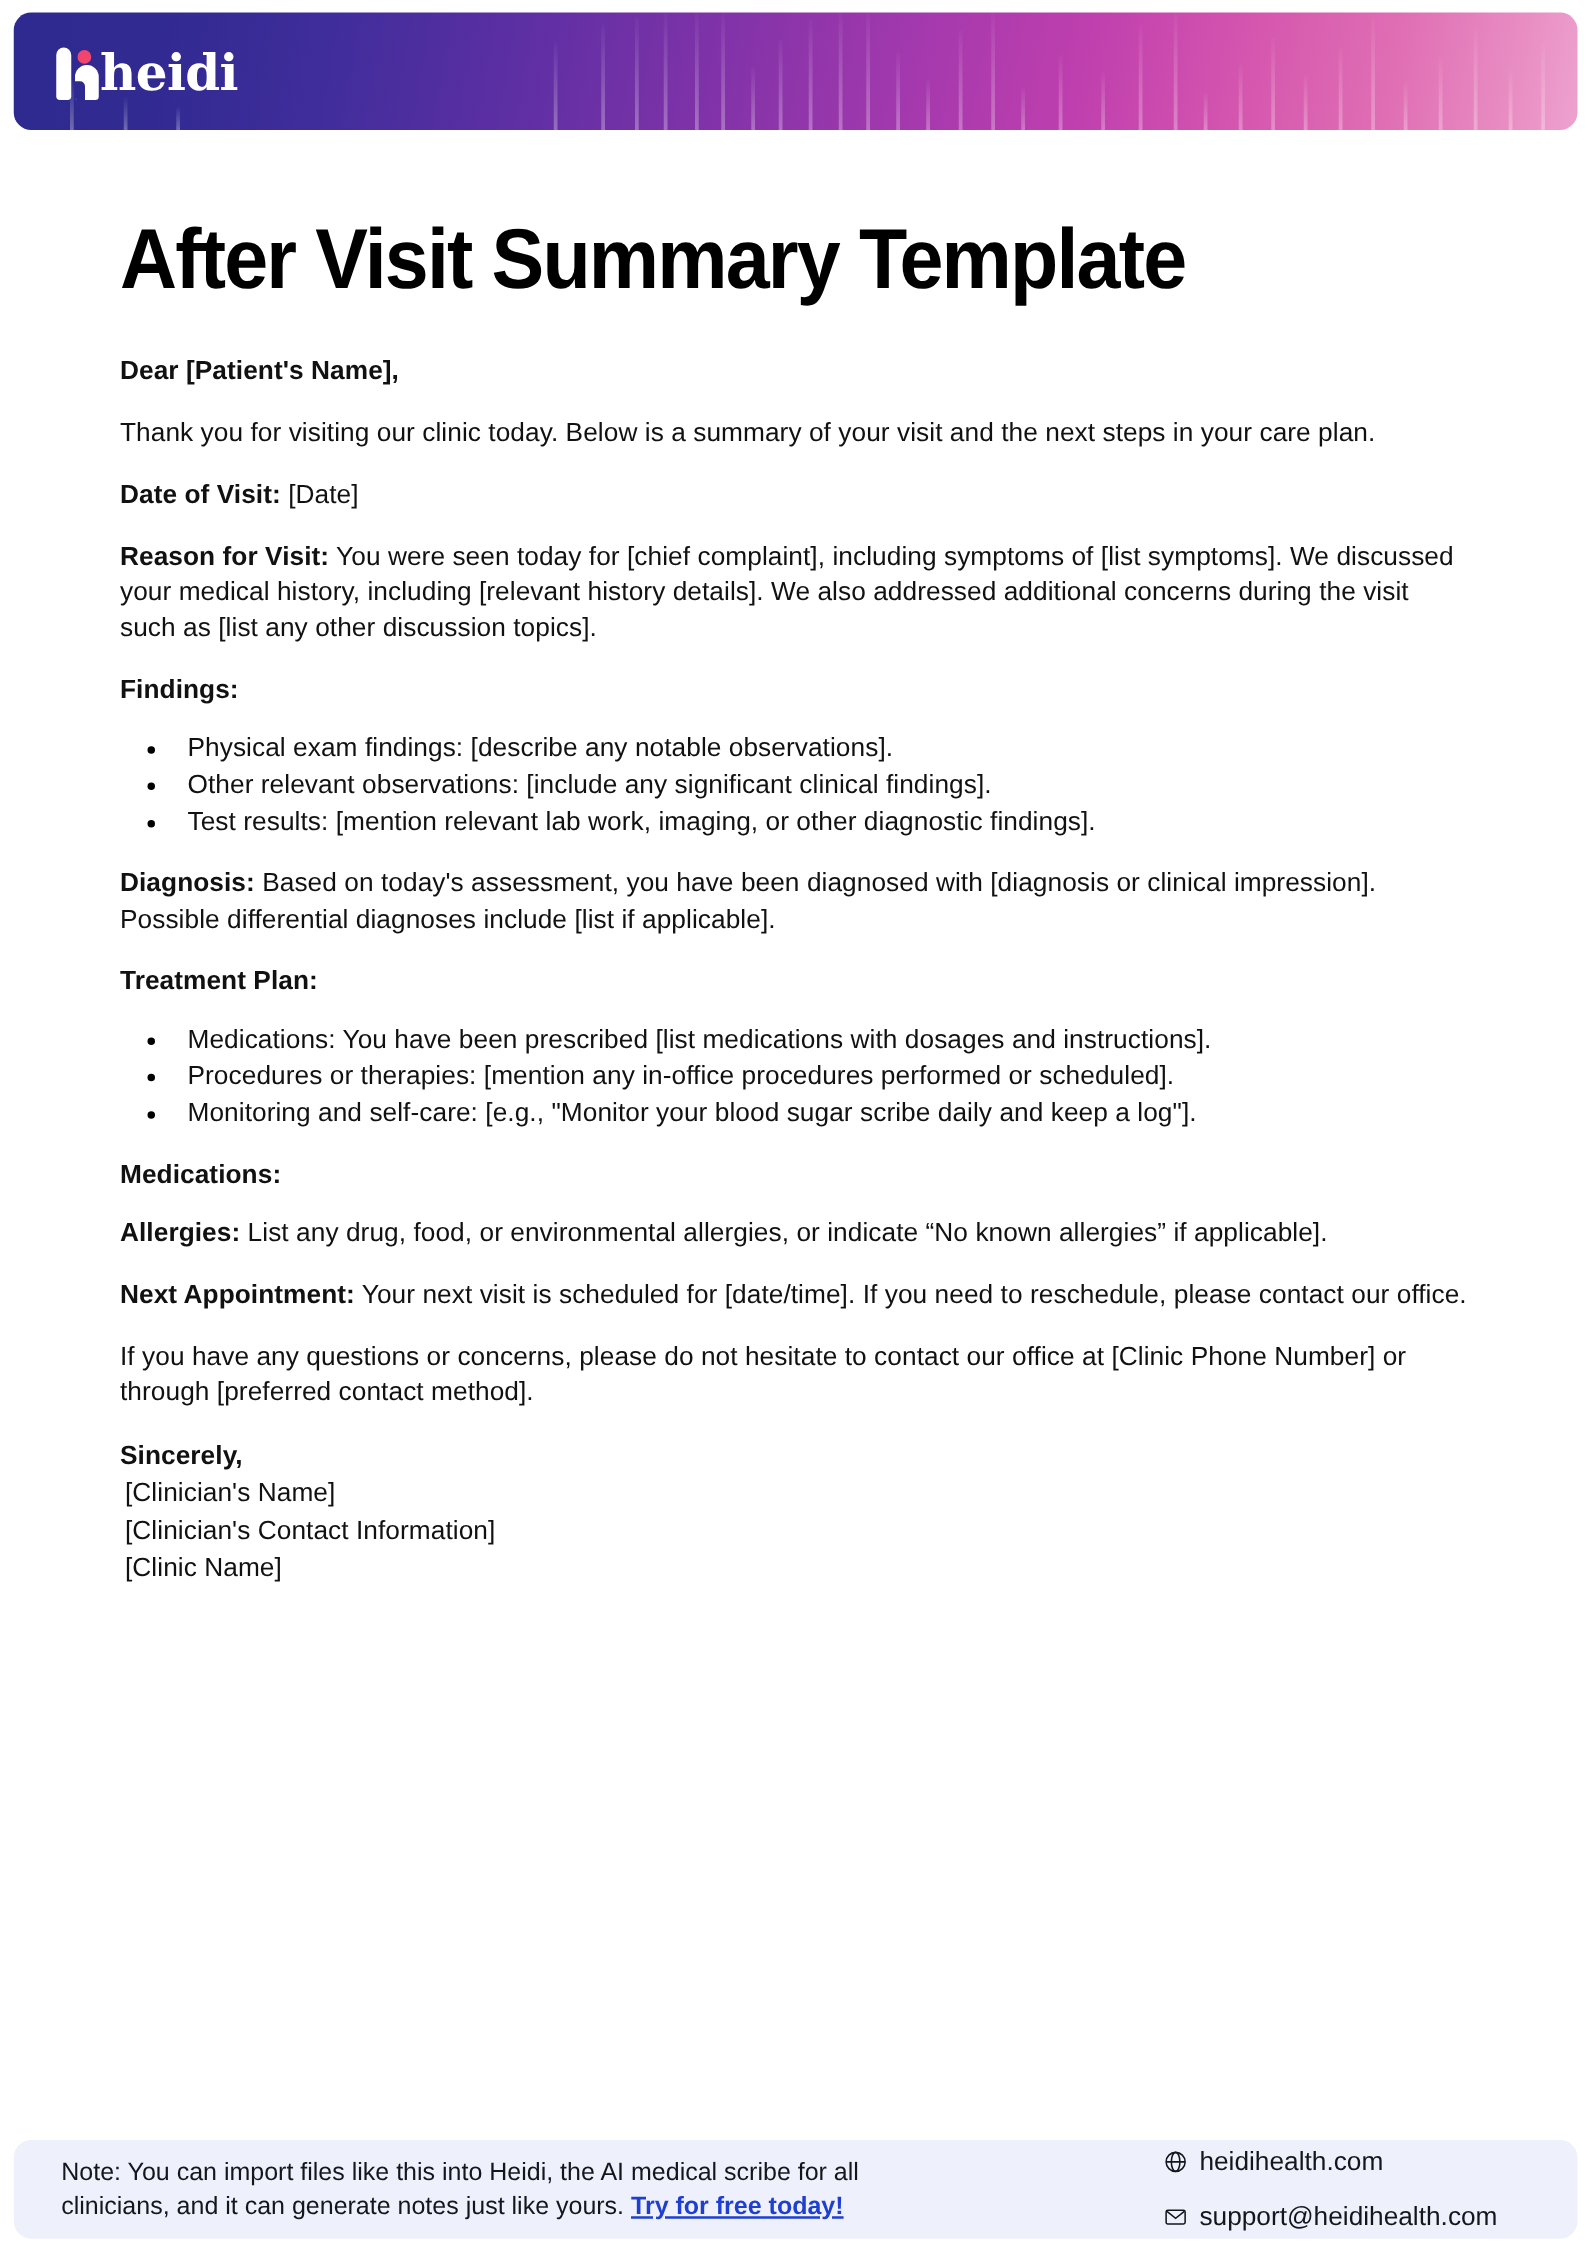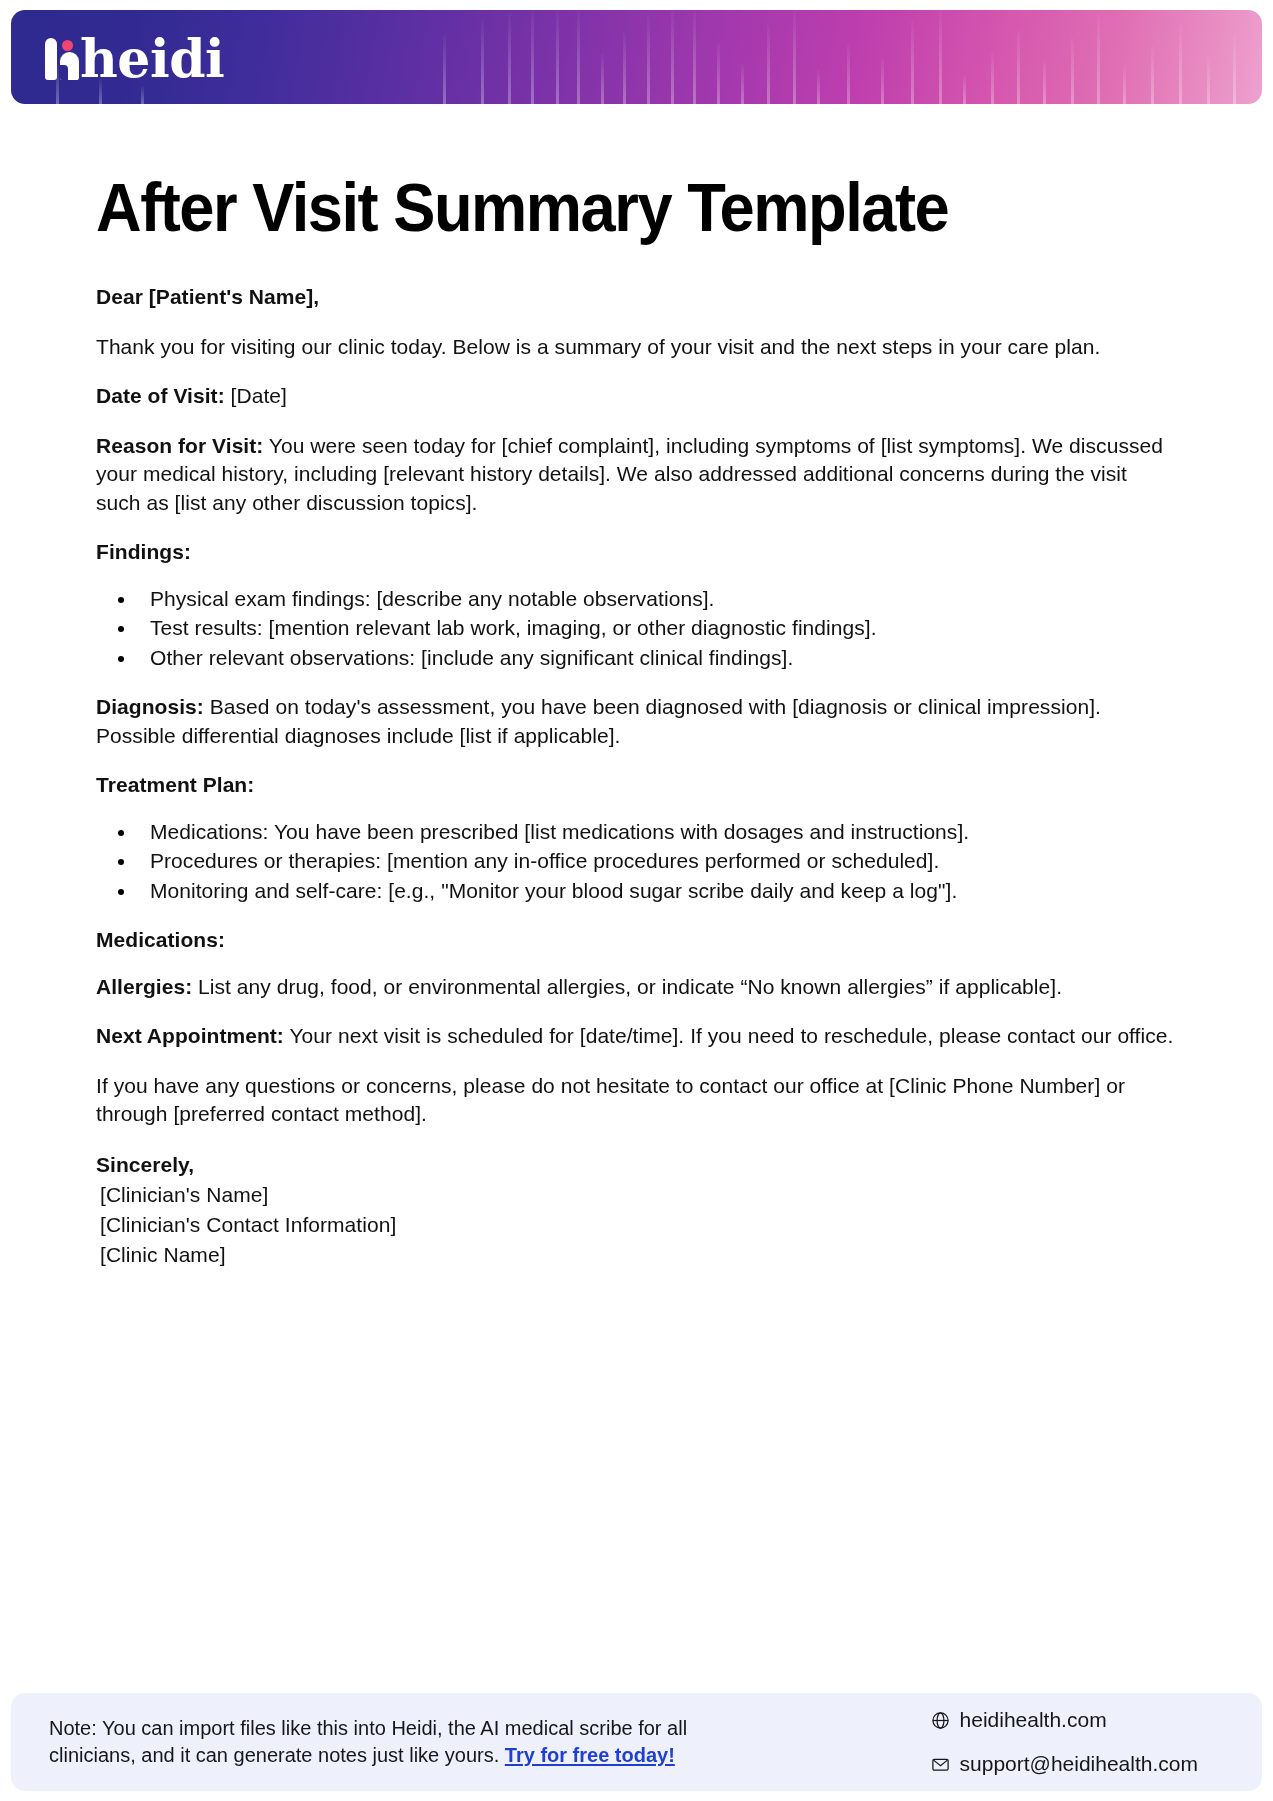--- a/index.html
+++ b/index.html
@@ -103,21 +103,21 @@
     left: 17px;
     top: 2px;
     width: 11px;
     height: 11px;
     border-radius: 50%;
     background: #f0456e;
   }
   .logo-text {
     color: #ffffff;
     font-family: "DejaVu Serif", serif;
-    font-size: 52px;
+    font-size: 40px;
     font-weight: 700;
     letter-spacing: -0.5px;
     line-height: 42px;
   }
 
   
   .doc {
     position: absolute;
     left: 0;
     top: 104px;
@@ -185,21 +185,21 @@
     font-weight: 700;
     line-height: 30px;
   }
 
   
   .footer {
     position: absolute;
     left: 11px;
     bottom: 10px;
     width: 1251px;
-    height: 98px;
+    height: 79px;
     background: #eef1fb;
     border-radius: 14px;
     display: flex;
     align-items: center;
     padding: 0 38px;
   }
   .footer-note {
     font-family: "Liberation Sans Narrow", "Liberation Sans", sans-serif;
     font-size: 20px;
     line-height: 27px;
@@ -302,22 +302,22 @@
       <p class="para">
         <span class="lbl">Reason for Visit:</span><span> You were seen today for [chief complaint], including symptoms of [list symptoms]. We discussed your medical history, including [relevant history details]. We also addressed additional concerns during the visit such as [list any other discussion topics].</span>
       </p>
 
       <p class="para tight">
         <span class="lbl">Findings:</span>
       </p>
 
       <ul class="bullets">
         <li>Physical exam findings: [describe any notable observations].</li>
+        <li>Other relevant observations: [include any significant clinical findings].</li>
         <li>Test results: [mention relevant lab work, imaging, or other diagnostic findings].</li>
-        <li>Other relevant observations: [include any significant clinical findings].</li>
       </ul>
 
       <p class="para">
         <span class="lbl">Diagnosis:</span><span> Based on today's assessment, you have been diagnosed with [diagnosis or clinical impression]. Possible differential diagnoses include [list if applicable].</span>
       </p>
 
       <p class="para tight">
         <span class="lbl">Treatment Plan:</span>
       </p>
 

